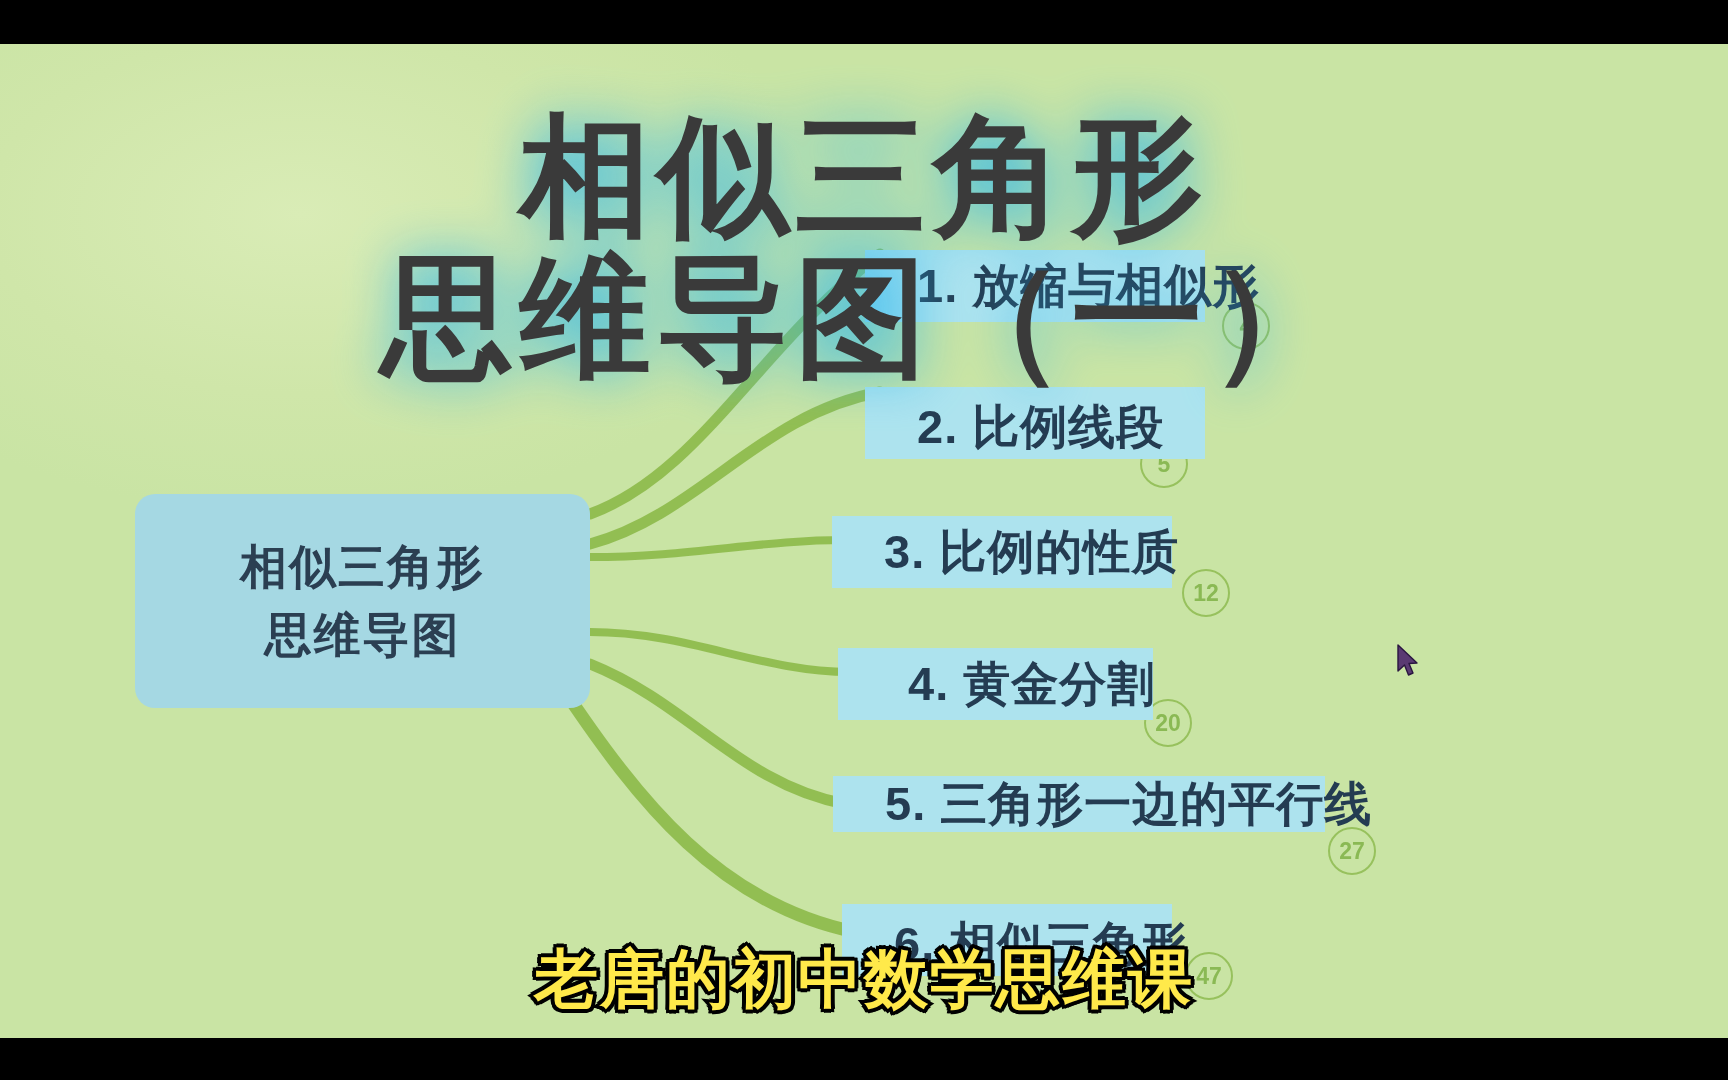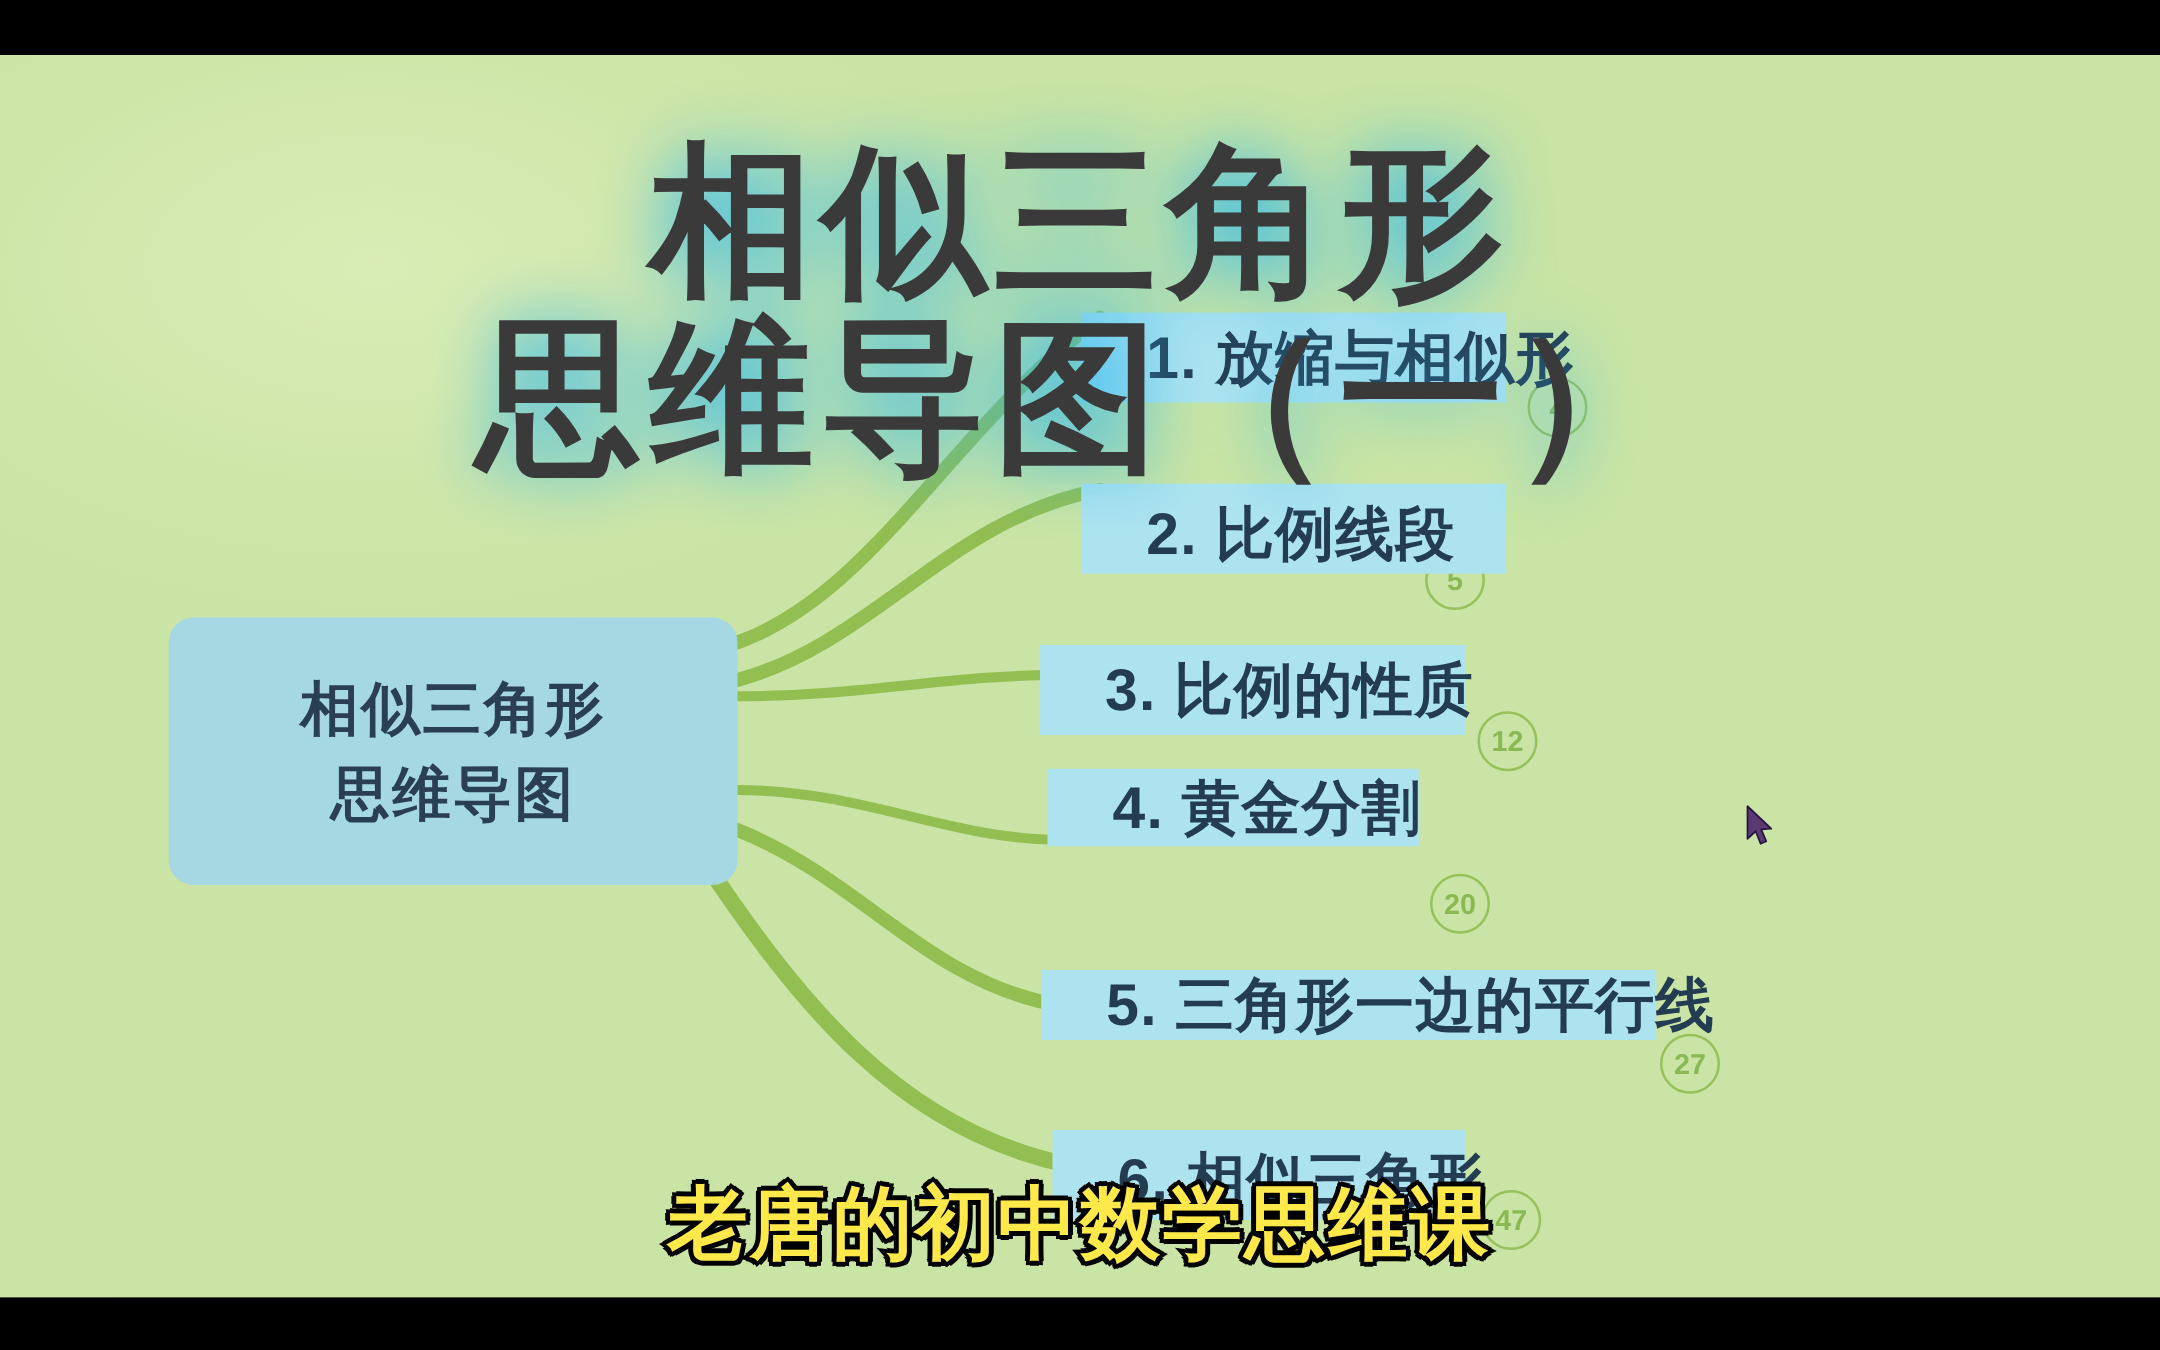--- a/index.html
+++ b/index.html
@@ -39,21 +39,21 @@
     position:absolute;background:#ade3ee;
     display:flex;align-items:center;
     color:#243c52;font-weight:700;letter-spacing:1px;
     z-index:8;white-space:nowrap;
   }
   .node .txt{padding-left:52px;font-size:47px;}
 
   .n1{left:865px;top:206px;width:340px;height:72px;}
   .n2{left:865px;top:343px;width:340px;height:72px;align-items:flex-end;}
   .n3{left:832px;top:472px;width:340px;height:72px;}
-  .n4{left:838px;top:571px;width:297px;height:62px;}
+  .n4{left:838px;top:604px;width:297px;height:72px;padding-left:18px;}
   .n5{left:833px;top:732px;width:492px;height:56px;}
   .n6{left:842px;top:860px;width:330px;height:72px;align-items:flex-end;}
 
   
   .badge{
     position:absolute;width:44px;height:44px;border-radius:50%;
     border:2.5px solid #97c15d;color:#8ab954;background:transparent;
     display:flex;align-items:center;justify-content:center;
     font-size:23px;font-weight:700;z-index:7;
   }

